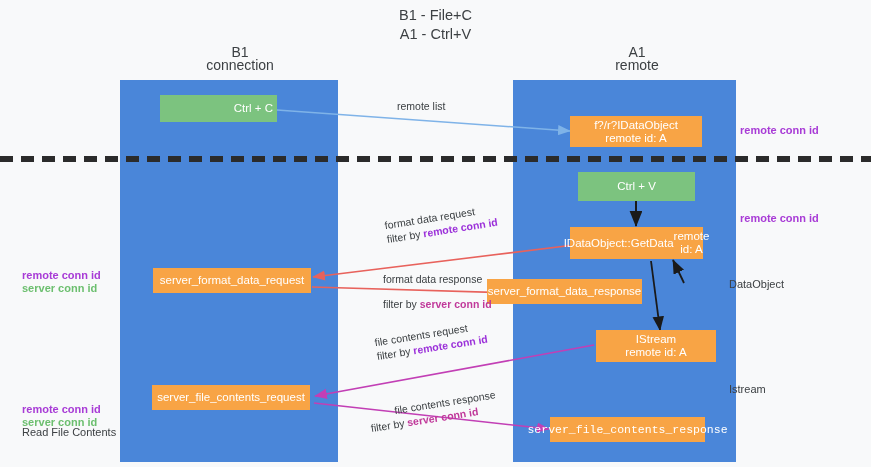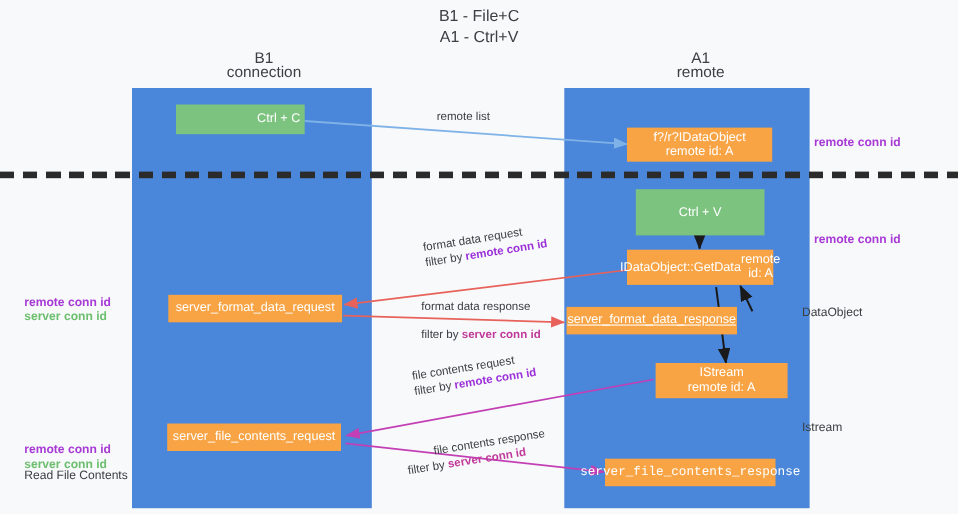--- a/index.html
+++ b/index.html
@@ -111,39 +111,39 @@
 
   <div class="node green" style="left:160px;top:95px;width:117px;height:27px;justify-content:flex-end;">
     <span>Ctrl + C</span>
   </div>
 
   <div class="node orange" style="left:570px;top:116px;width:132px;height:31px;flex-direction:column;">
     <span>f?/r?IDataObject</span>
     <span>remote id: A</span>
   </div>
 
-  <div class="node green" style="left:578px;top:172px;width:117px;height:42px;">
+  <div class="node green" style="left:578px;top:172px;width:117px;height:29px;">
     <span>Ctrl + V</span>
   </div>
 
   <div class="node orange" style="left:570px;top:227px;width:133px;height:32px;flex-direction:row;">
     <span>IDataObject::GetData</span>
     <span>remote id: A</span>
   </div>
 
   <div class="node orange" style="left:596px;top:330px;width:120px;height:32px;flex-direction:column;">
     <span>IStream</span>
     <span>remote id: A</span>
   </div>
 
   <div class="node orange" style="left:153px;top:268px;width:158px;height:25px;">
     <span>server_format_data_request</span>
   </div>
 
-  <div class="node orange" style="left:515px;top:279px;width:155px;height:25px;text-decoration:underline;">
+  <div class="node orange" style="left:487px;top:279px;width:155px;height:25px;">
     <span>server_format_data_response</span>
   </div>
 
   <div class="node orange" style="left:152px;top:385px;width:158px;height:25px;">
     <span>server_file_contents_request</span>
   </div>
 
   <div class="node orange" style="left:550px;top:417px;width:155px;height:25px;font-family:Liberation Mono, monospace;">
     <span>server_file_contents_response</span>
   </div>

